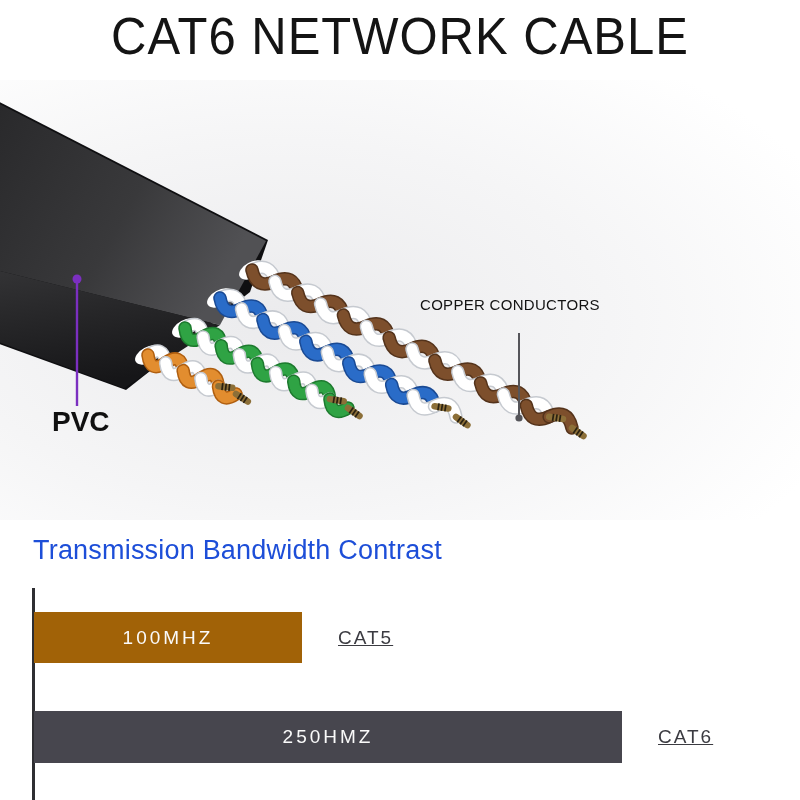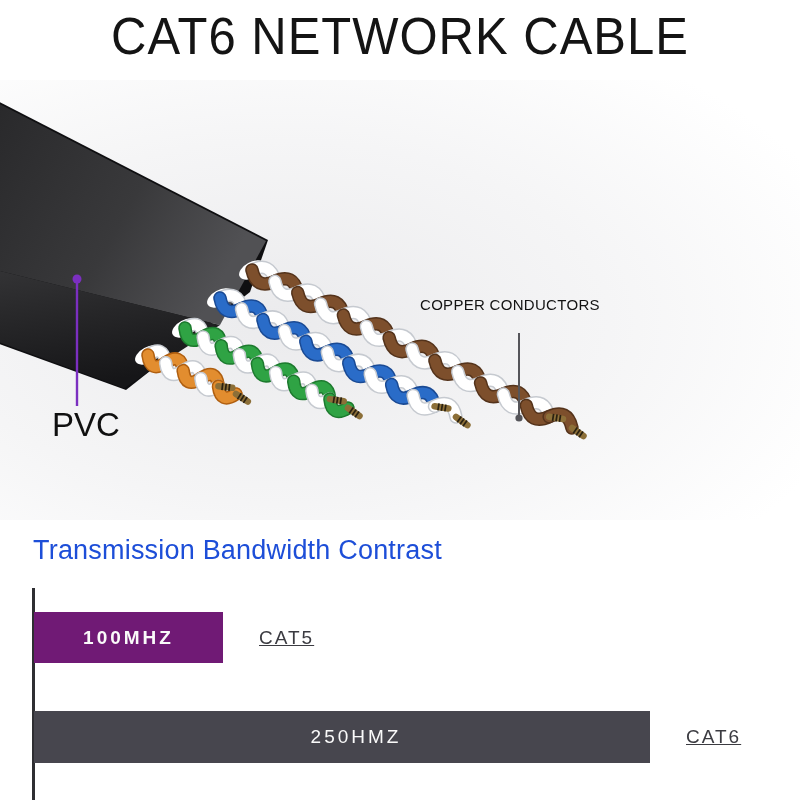--- a/index.html
+++ b/index.html
@@ -8,21 +8,21 @@
     background:#ffffff;font-family:"Liberation Sans",sans-serif;
   }
   .page-title{
     position:absolute;top:8px;left:0;width:800px;text-align:center;
     font-size:49px;font-weight:300;letter-spacing:1px;color:#141414;
     transform:scaleY(1.04);
   }
   .illustration{position:absolute;left:0;top:80px;width:800px;height:440px;}
   .illustration svg{position:absolute;left:0;top:0;}
   .pvc-label{
-    position:absolute;left:52px;top:326px;font-size:33px;font-weight:400;color:#101010;
+    position:absolute;left:52px;top:326px;font-size:28px;font-weight:700;color:#101010;
   }
   .copper-label{
     position:absolute;left:420px;top:216px;font-size:15px;font-weight:500;
     letter-spacing:0.3px;color:#131313;
   }
   .chart{position:absolute;left:0;top:0;width:800px;height:800px;}
   .chart-title{
     position:absolute;left:33px;top:535px;font-size:27px;font-weight:400;
     color:#1d4ed8;letter-spacing:0.2px;
   }
@@ -277,25 +277,25 @@
 
   <div class="pvc-label">PVC</div>
   <div class="copper-label">COPPER CONDUCTORS</div>
 </div>
 
 <div class="chart">
   <div class="chart-title">Transmission Bandwidth Contrast</div>
   <div class="axis" id="axis" style="background: rgb(46, 46, 50);"></div>
 
   <div class="bar-row r0">
-    <div class="bar" style="width: 189px; background: #701a75; font-weight: bold;">
+    <div class="bar" style="width: 268px; background: #a16207;">
       <span class="bar-label">100MHZ</span>
     </div>
     <span class="cat-label">CAT5</span>
   </div>
 
   <div class="bar-row r1">
-    <div class="bar" style="width: 588px; background: rgb(71, 70, 78); padding-left: 28px;">
+    <div class="bar" style="width: 588px; background: rgb(71, 70, 78);">
       <span class="bar-label">250HMZ</span>
     </div>
     <span class="cat-label">CAT6</span>
   </div>
 </div>
 
 </body></html>

